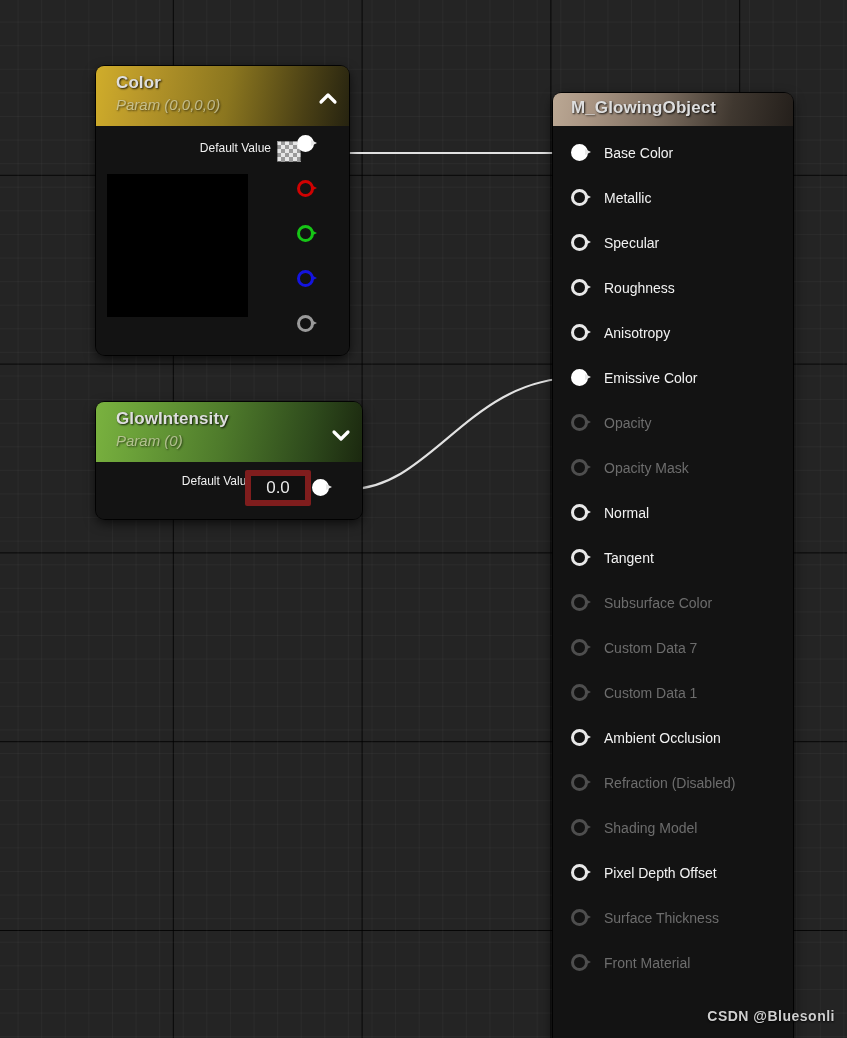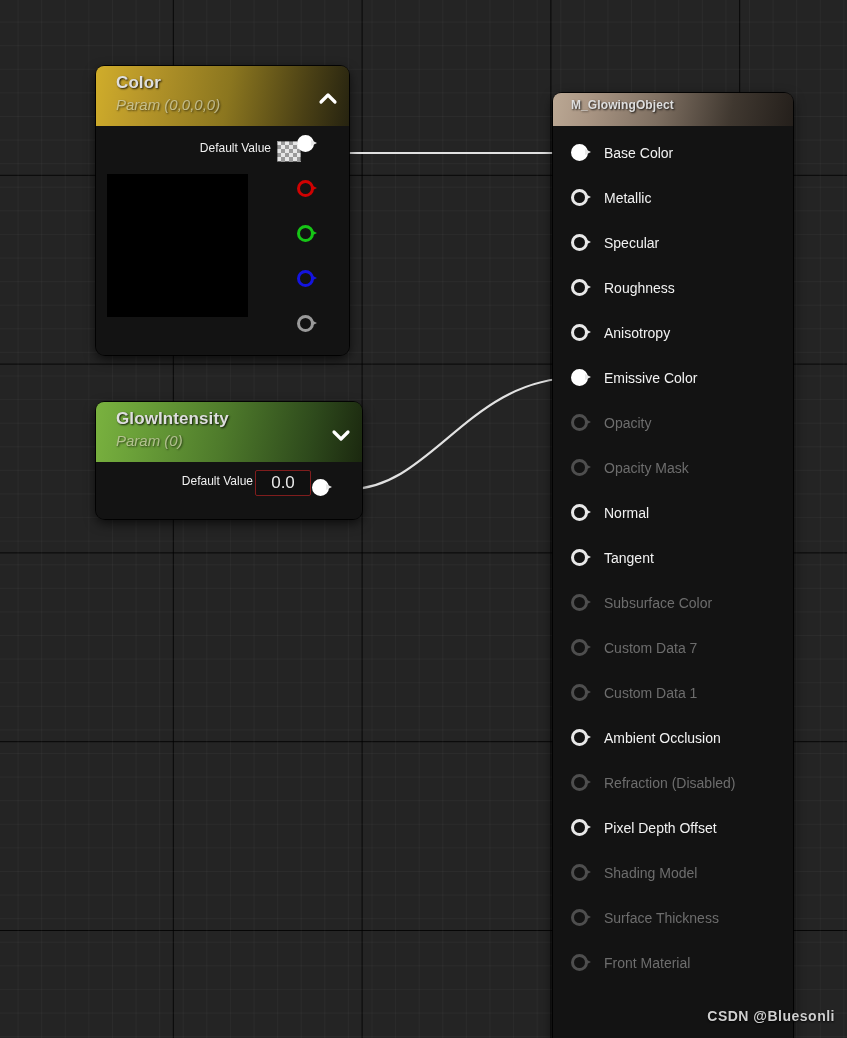--- a/index.html
+++ b/index.html
@@ -150,38 +150,38 @@
     right: 109px; top: 12px;
   }
   .num-field {
     position: absolute;
     right: 51px; top: 8px;
     min-width: 40px;
     padding: 2px 7px;
     font-size: 17px;
     color: #e9e9e9;
     text-align: center;
-    border: 1px solid #7f1d1d;
+    border: 6px solid #7f1d1d;
     border-radius: 2px;
     background: #101010;
   }
 
   
   #node-material {
     left: 553px; top: 93px;
     width: 240px; height: 960px;
     border-radius: 9px 9px 0 0;
   }
   #node-material .node-header {
     height: 33px;
     background: linear-gradient(100deg, #bba894 0%, #a99583 16%, #7e6f61 44%, #403830 74%, #241f1b 100%);
   }
   #node-material .node-title {
     position: absolute; left: 18px; top: 5px;
-    font-size: 12px;
+    font-size: 17px;
   }
   #node-material .node-body {
     height: 927px;
     border-radius: 0;
     padding-top: 4px;
   }
 
   .pin-row {
     position: relative;
     height: 45px;
@@ -437,33 +437,33 @@
           </span>
           <span class="pin-label">Ambient Occlusion</span>
         </div>
         <div class="pin-row disabled">
           <span class="pin dim">
             <span class="ring"></span>
             <span class="arrow"></span>
           </span>
           <span class="pin-label">Refraction (Disabled)</span>
         </div>
+        <div class="pin-row disabled">
+          <span class="pin dim">
+            <span class="ring"></span>
+            <span class="arrow"></span>
+          </span>
+          <span class="pin-label">Shading Model</span>
+        </div>
         <div class="pin-row">
           <span class="pin">
             <span class="ring"></span>
             <span class="arrow"></span>
           </span>
           <span class="pin-label">Pixel Depth Offset</span>
-        </div>
-        <div class="pin-row disabled">
-          <span class="pin dim">
-            <span class="ring"></span>
-            <span class="arrow"></span>
-          </span>
-          <span class="pin-label">Shading Model</span>
         </div>
         <div class="pin-row disabled">
           <span class="pin dim">
             <span class="ring"></span>
             <span class="arrow"></span>
           </span>
           <span class="pin-label">Surface Thickness</span>
         </div>
         <div class="pin-row disabled">
           <span class="pin dim">

